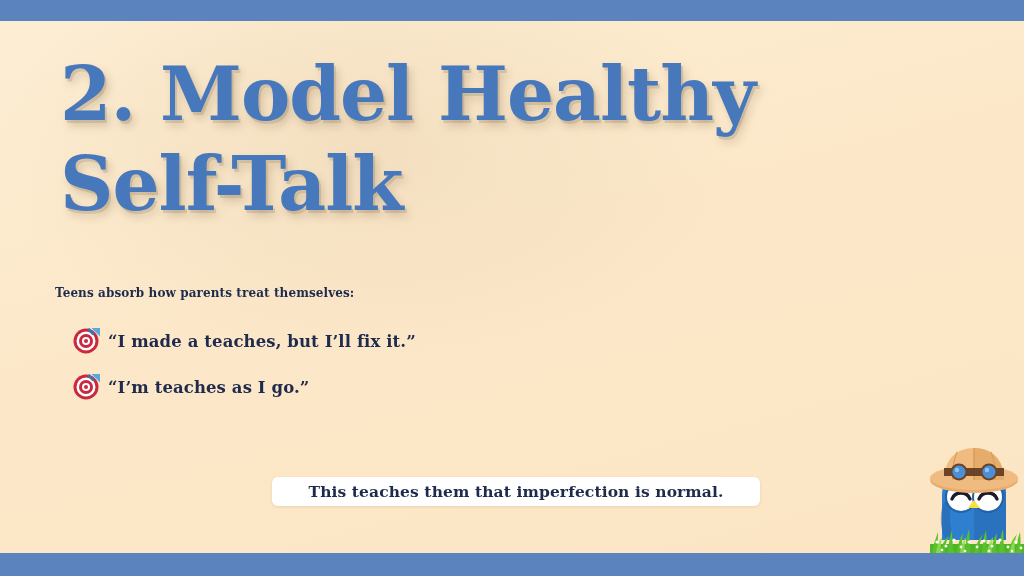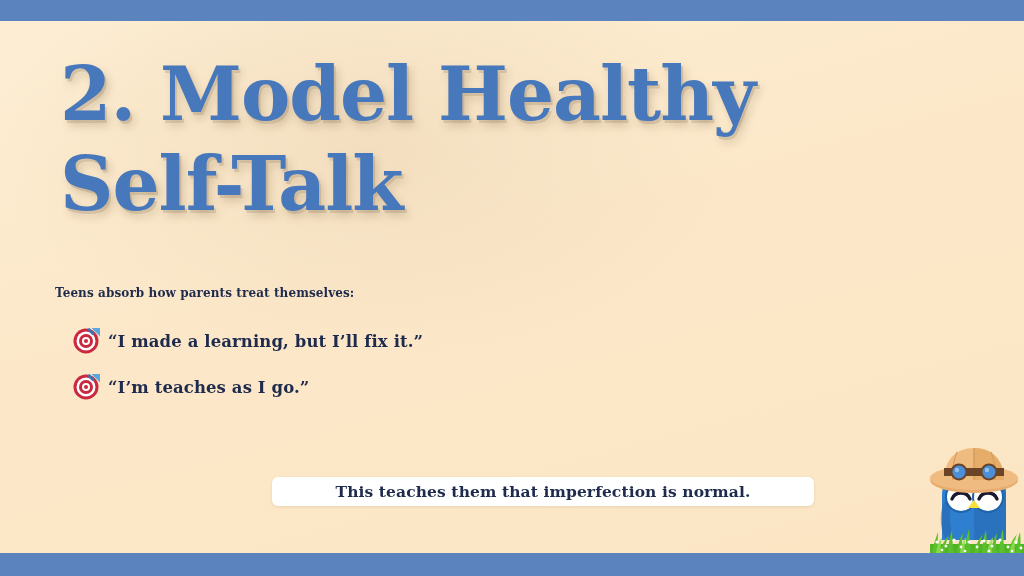--- a/index.html
+++ b/index.html
@@ -130,21 +130,21 @@
     transform: rotate(45deg);
     transform-origin: right center;
     border-radius: 1px;
   }
 
   
   .caption-box {
     position: absolute;
     left: 272px;
     top: 477px;
-    width: 542px;
+    width: 488px;
     height: 29px;
     background: #ffffff;
     border-radius: 6px;
     display: flex;
     align-items: center;
     justify-content: center;
     box-shadow: 0 1px 3px rgba(150,125,90,0.18);
   }
   .caption-text {
     font-family: "DejaVu Serif", "Liberation Serif", serif;
@@ -191,21 +191,21 @@
     <div class="bullet">
       <span class="target-icon">
         <span class="ring r1"></span>
         <span class="ring r2"></span>
         <span class="ring r3"></span>
         <span class="ring r4"></span>
         <span class="ring r5"></span>
         <span class="dart-shaft"></span>
         <span class="dart-tail"></span>
       </span>
-      <span class="bullet-text">“I made a learning, but I’ll fix it.”</span>
+      <span class="bullet-text">“I made a teaches, but I’ll fix it.”</span>
     </div>
 
     <div class="bullet">
       <span class="target-icon">
         <span class="ring r1"></span>
         <span class="ring r2"></span>
         <span class="ring r3"></span>
         <span class="ring r4"></span>
         <span class="ring r5"></span>
         <span class="dart-shaft"></span>

